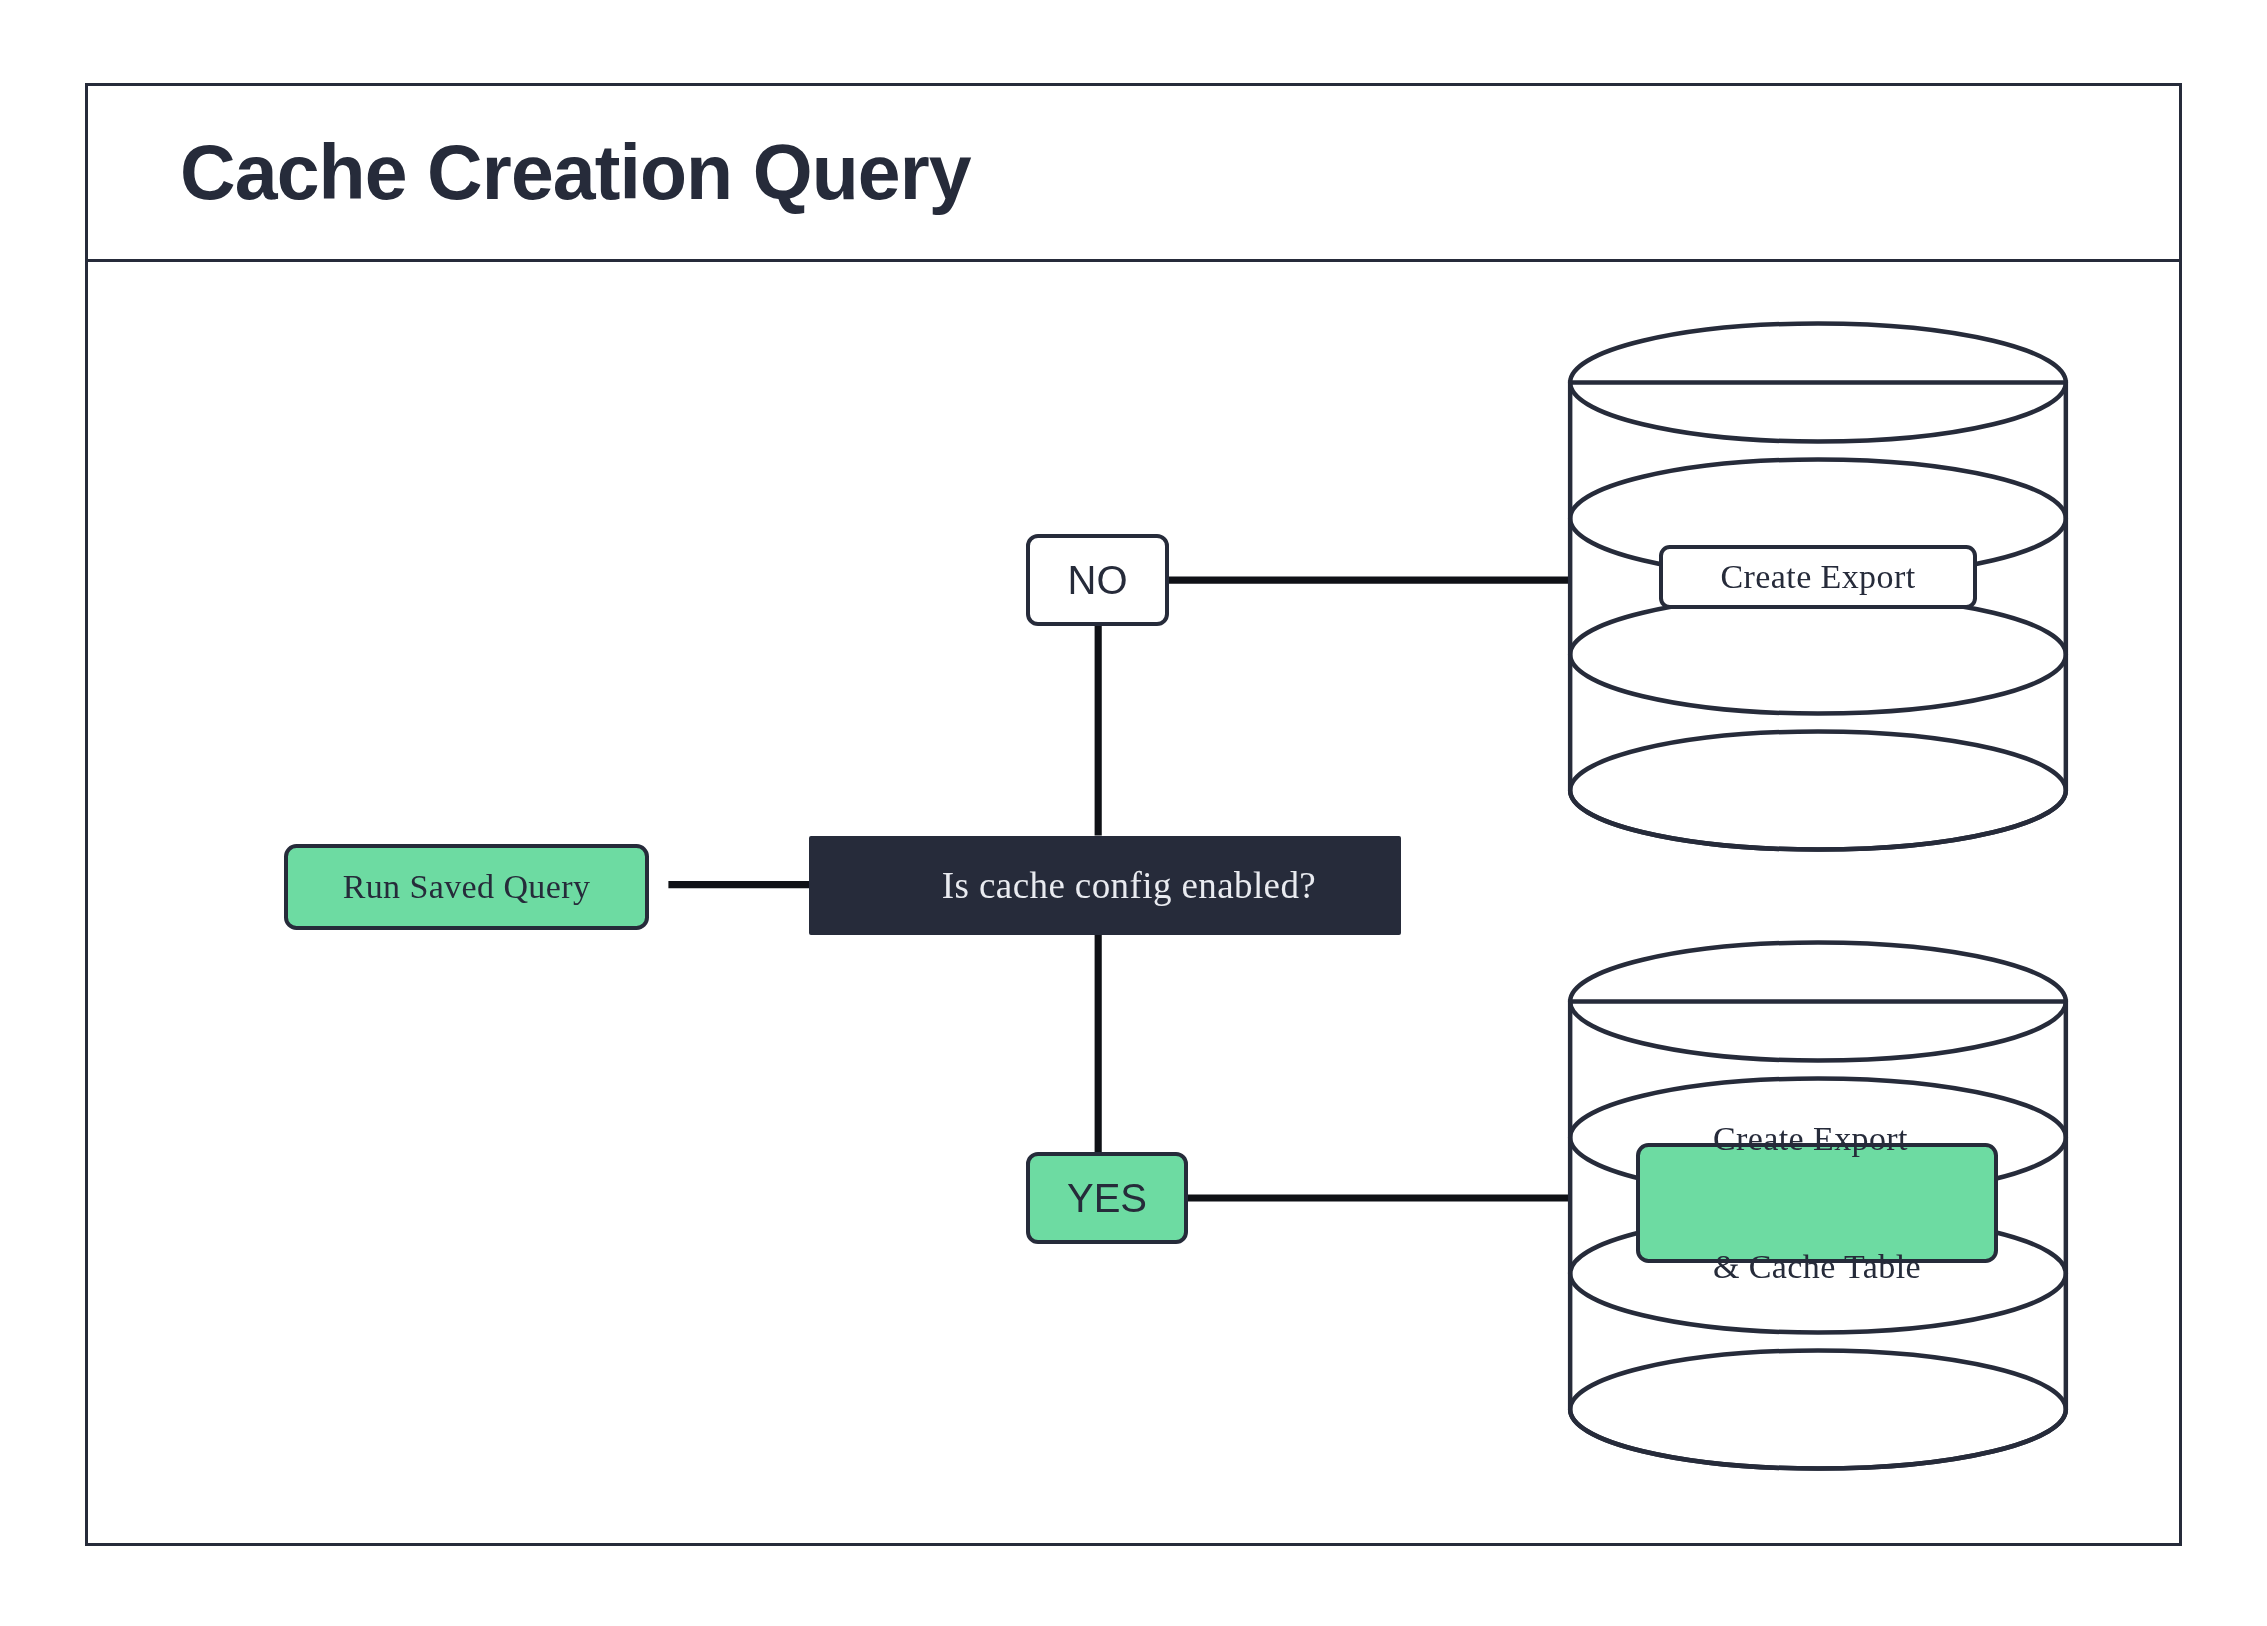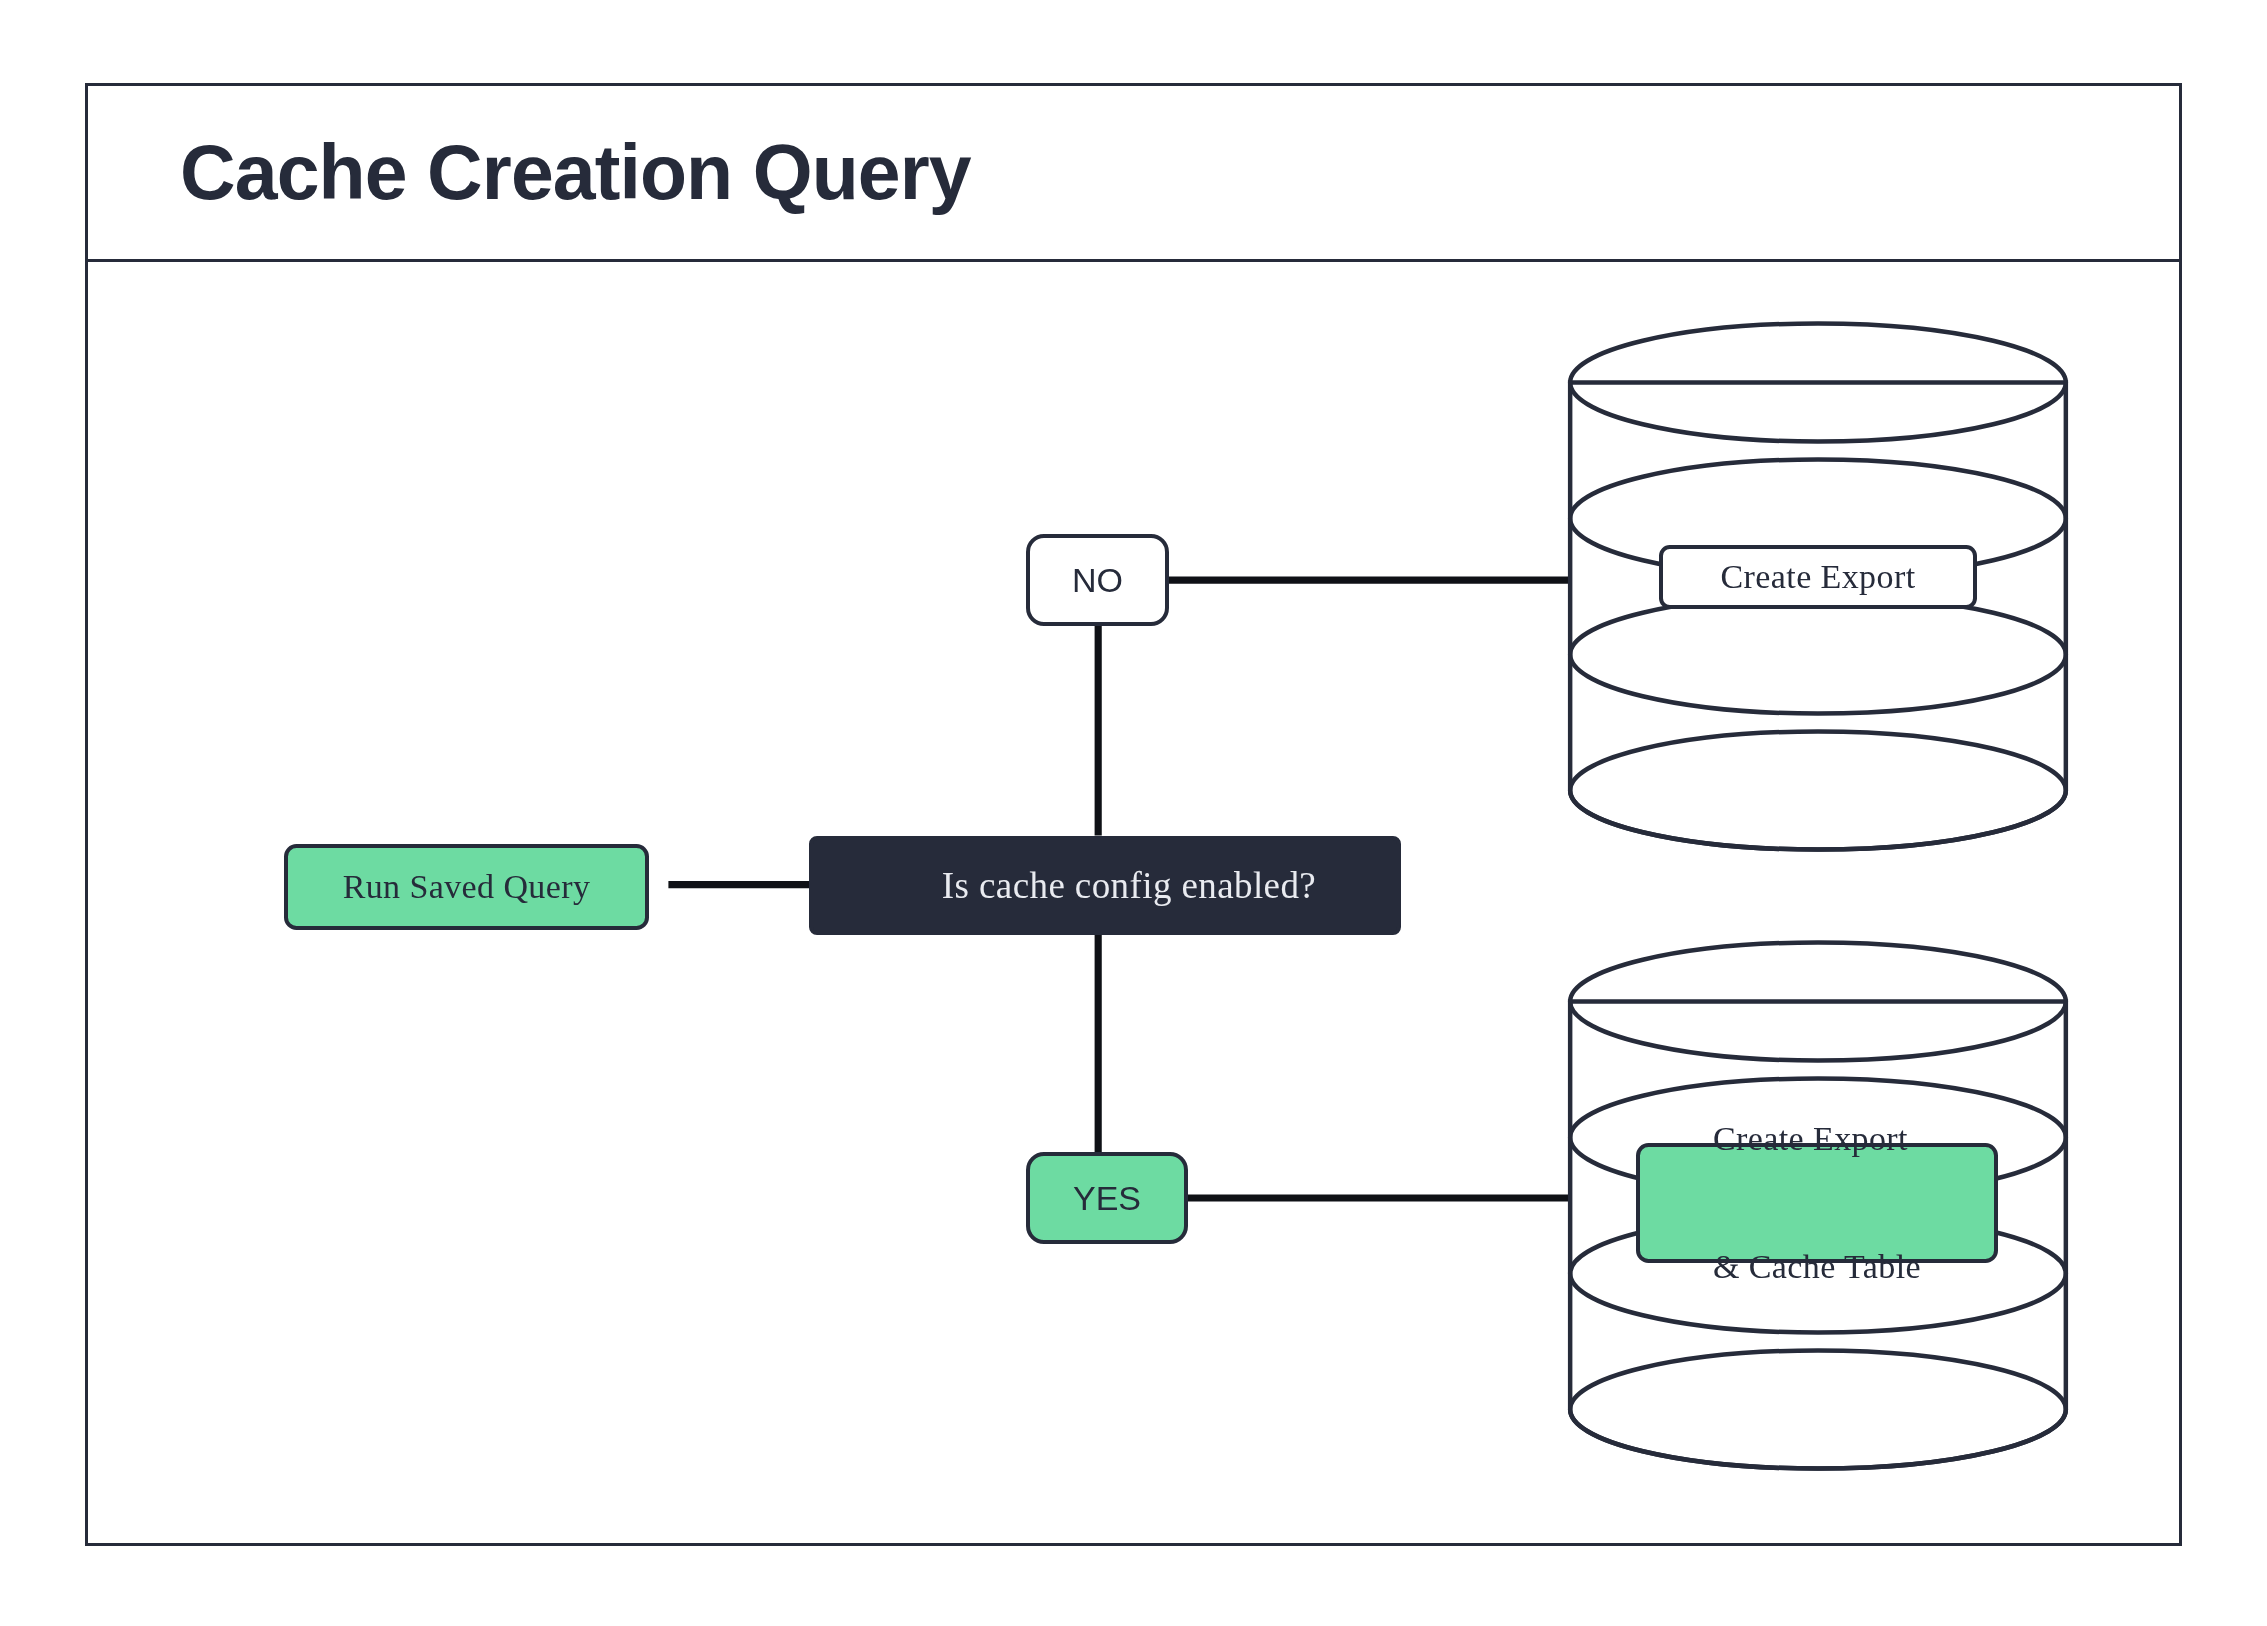--- a/index.html
+++ b/index.html
@@ -138,31 +138,31 @@
     letter-spacing: 0.4px;
   }
 
   
   #node-decision {
     left: 809px;
     top: 836px;
     width: 592px;
     height: 99px;
     font-size: 37px;
-    border-radius: 8px;
+    border-radius: 2px;
     letter-spacing: 0.4px;
     padding-left: 48px;
   }
 
   
   .node-branch {
     font-family: "Liberation Sans", sans-serif;
-    font-size: 34px;
+    font-size: 40px;
     font-weight: 400;
-    border-radius: 18px;
+    border-radius: 12px;
   }
   #node-no {
     left: 1026px;
     top: 534px;
     width: 143px;
     height: 92px;
   }
   #node-yes {
     left: 1026px;
     top: 1152px;

